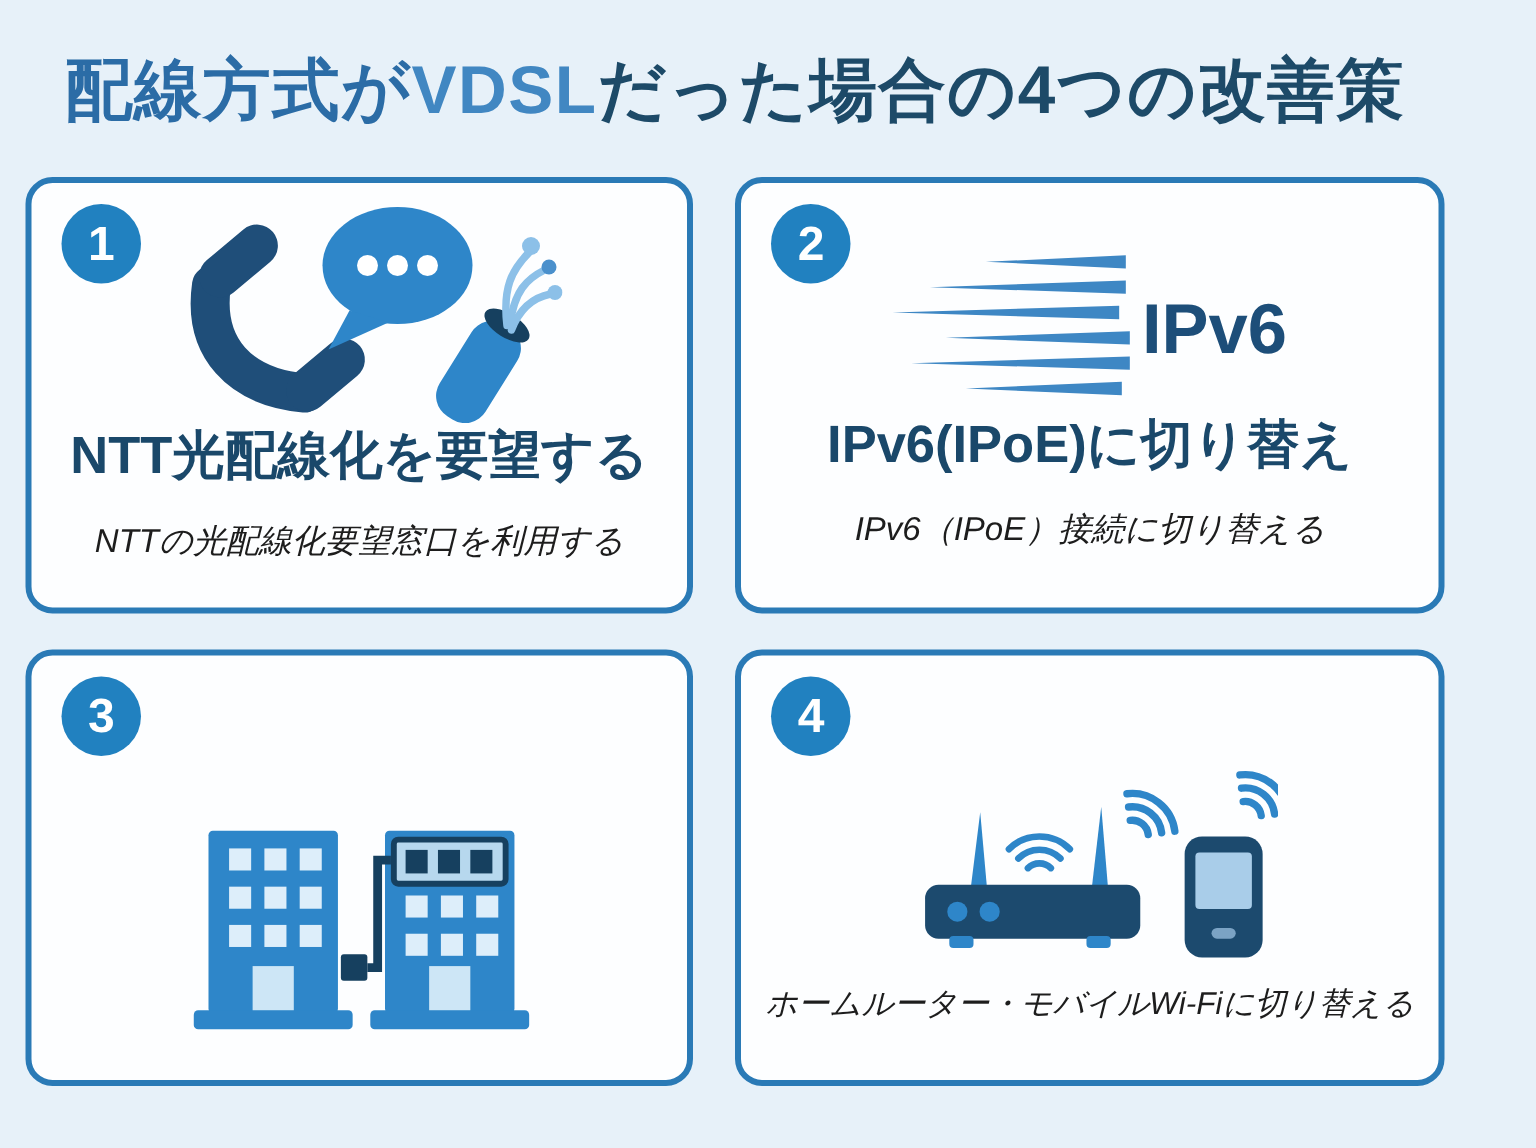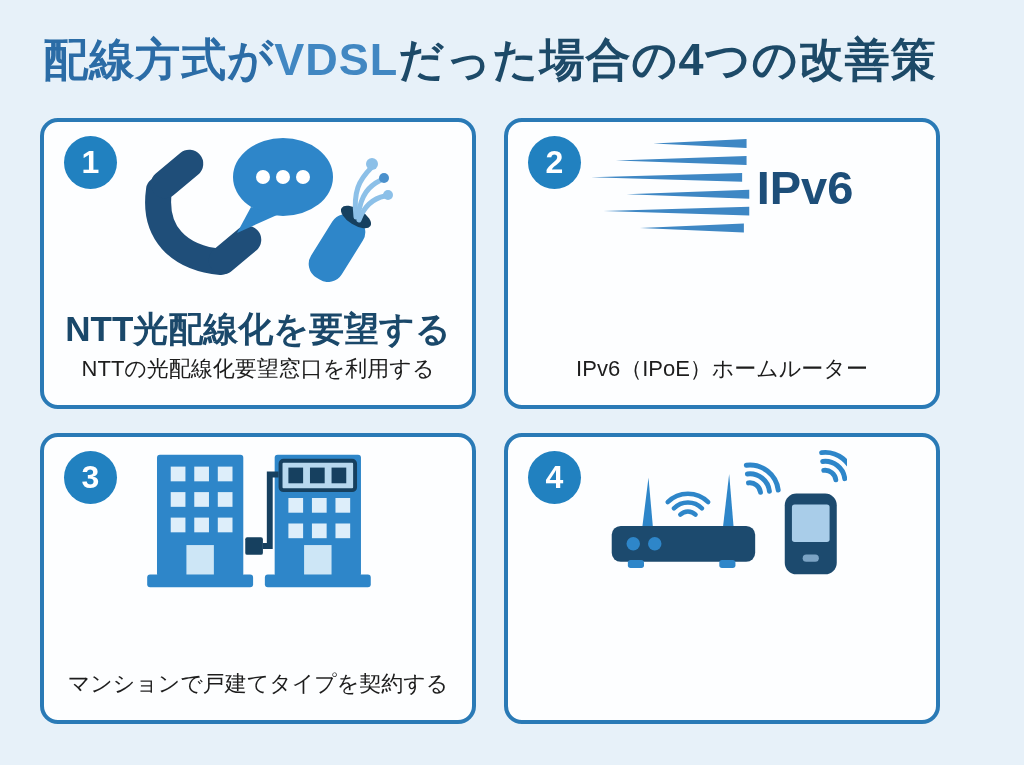--- a/index.html
+++ b/index.html
@@ -2,21 +2,21 @@
 <html><head>
 <meta charset="utf-8">
 <style>
   * { box-sizing: border-box; }
   html,body { margin:0; padding:0; }
   body {
     width:1024px; height:765px; overflow:hidden;
     background:#e7f1f9;
     font-family:"Liberation Sans","DejaVu Sans",sans-serif;
   }
-  .page { width:980px; height:765px; padding:0 40px; }
+  .page { width:980px; height:765px; padding:0 17px; }
   .title {
     margin:0; padding-top:34px;
     text-align:center; font-size:45px; font-weight:800; letter-spacing:1px;
     line-height:1.15; white-space:nowrap;
   }
   .title .t1 { color:#2b6ca6; }
   .title .t2 { color:#4187c2; }
   .title .t3 { color:#1d4a68; }
   .grid {
     margin-top:32px;
@@ -31,32 +31,32 @@
   }
   .num {
     position:absolute; top:14px; left:20px;
     width:53px; height:53px; border-radius:50%;
     background:#2181c0; color:#ffffff;
     font-size:32px; font-weight:700;
     display:flex; align-items:center; justify-content:center;
   }
   .icon-area {
     flex:1; width:100%;
-    display:flex; align-items:flex-start; justify-content:center;
+    display:flex; align-items:flex-end; justify-content:center;
     padding-top:10px;
   }
   .heading {
     margin:0 0 6px 0;
     font-size:35px; font-weight:800; color:#1a486a;
     text-align:center; line-height:1.25; white-space:pre-line;
   }
   .subtext {
-    margin:0;
+    margin:16px;
     font-size:22px; font-weight:500; color:#1d1d1d;
-    text-align:center; line-height:1.2; white-space:nowrap;
+    text-align:center; line-height:1.2; white-space:nowrap;font-style:italic;
   }
   
   .speed-row { display:flex; align-items:center; gap:6px; }
   .ip-text {
     color:#1d4e79; font-weight:800; font-size:47px; line-height:1.02;
     text-align:left; letter-spacing:0px;
   }
 </style>
 </head>
 <body>
@@ -106,21 +106,22 @@
             <polygon points="0,48 170,43 170,53" fill="#3e87c4"></polygon>
             <polygon points="40,67 178,62 178,72" fill="#3e87c4"></polygon>
             <polygon points="14,86 178,81 178,91" fill="#3e87c4"></polygon>
             <polygon points="55,105 172,100 172,110" fill="#3e87c4"></polygon>
           </svg>
           <div class="ip-text">
             <div>IPv6</div>
           </div>
         </div>
       </div>
-      <p class="subtext">IPv6（IPoE）ホームルーター</p>
+      <h2 class="heading">IPv6(IPoE)に切り替え</h2>
+      <p class="subtext">IPv6（IPoE）接続に切り替える</p>
     </section>
 
     <section class="card">
       <div class="num">3</div>
       <div class="icon-area">
         <svg width="250" height="152" viewBox="0 0 250 155">
 
           <rect x="22" y="8" width="88" height="124" rx="3" fill="#2e86c9"></rect>
           <rect x="12" y="130" width="108" height="13" rx="3" fill="#2e86c9"></rect>
           <rect x="36" y="20" width="15" height="15" fill="#ddeefa"></rect>
@@ -145,21 +146,20 @@
             <rect x="204" y="52" width="15" height="15" fill="#ddeefa"></rect>
           <rect x="156" y="78" width="15" height="15" fill="#ddeefa"></rect>
             <rect x="180" y="78" width="15" height="15" fill="#ddeefa"></rect>
             <rect x="204" y="78" width="15" height="15" fill="#ddeefa"></rect>
           <rect x="172" y="100" width="28" height="30" fill="#cde6f6"></rect>
 
           <rect x="112" y="92" width="18" height="18" rx="2" fill="#16405f"></rect>
           <path d="M130 101 L 137 101 L 137 28 L 146 28" fill="none" stroke="#16405f" stroke-width="6"></path>
         </svg>
       </div>
-      <p class="subtext">マンションで戸建てタイプを契約する</p>
     </section>
 
     <section class="card">
       <div class="num">4</div>
       <div class="icon-area">
         <svg width="250" height="130" viewBox="0 0 270 145">
 
           <polygon points="46,90 58,90 53,34" fill="#2e86c9"></polygon>
           <polygon points="136,90 148,90 143,30" fill="#2e86c9"></polygon>
           <rect x="12" y="88" width="160" height="40" rx="10" fill="#1c4a6e"></rect>
@@ -183,16 +183,17 @@
           <rect x="205" y="52" width="58" height="90" rx="13" fill="#1c4a6e"></rect>
           <rect x="213" y="64" width="42" height="42" rx="3" fill="#a9cde9"></rect>
           <rect x="225" y="120" width="18" height="8" rx="4" fill="#7ba3c4"></rect>
           <g transform="rotate(38 250 38)" stroke="#2e86c9" stroke-width="5.5" fill="none" stroke-linecap="round">
             <path d="M241.5 29.5 A 12 12 0 0 1 258.5 29.5"></path>
             <path d="M234.4 22.4 A 22 22 0 0 1 265.6 22.4"></path>
             <path d="M227.4 15.4 A 32 32 0 0 1 272.6 15.4"></path>
           </g>
         </svg>
       </div>
+      <p class="subtext" style="font-size:21px;">ホームルーター・モバイルWi-Fiに切り替える</p>
     </section>
 
   </div>
 </div>
 
 </body></html>

